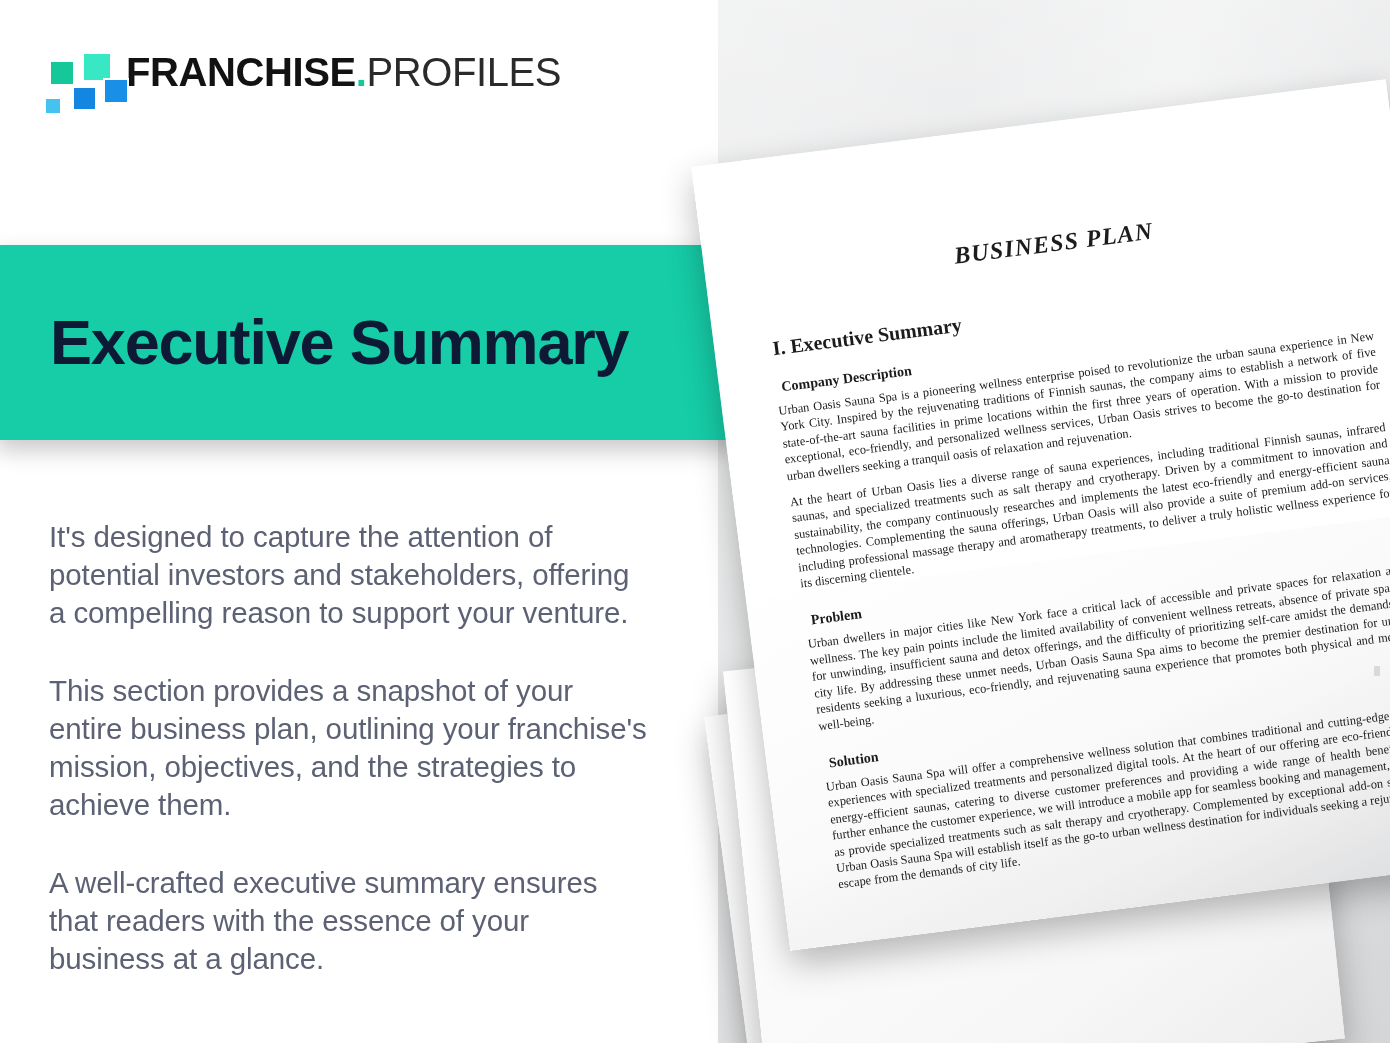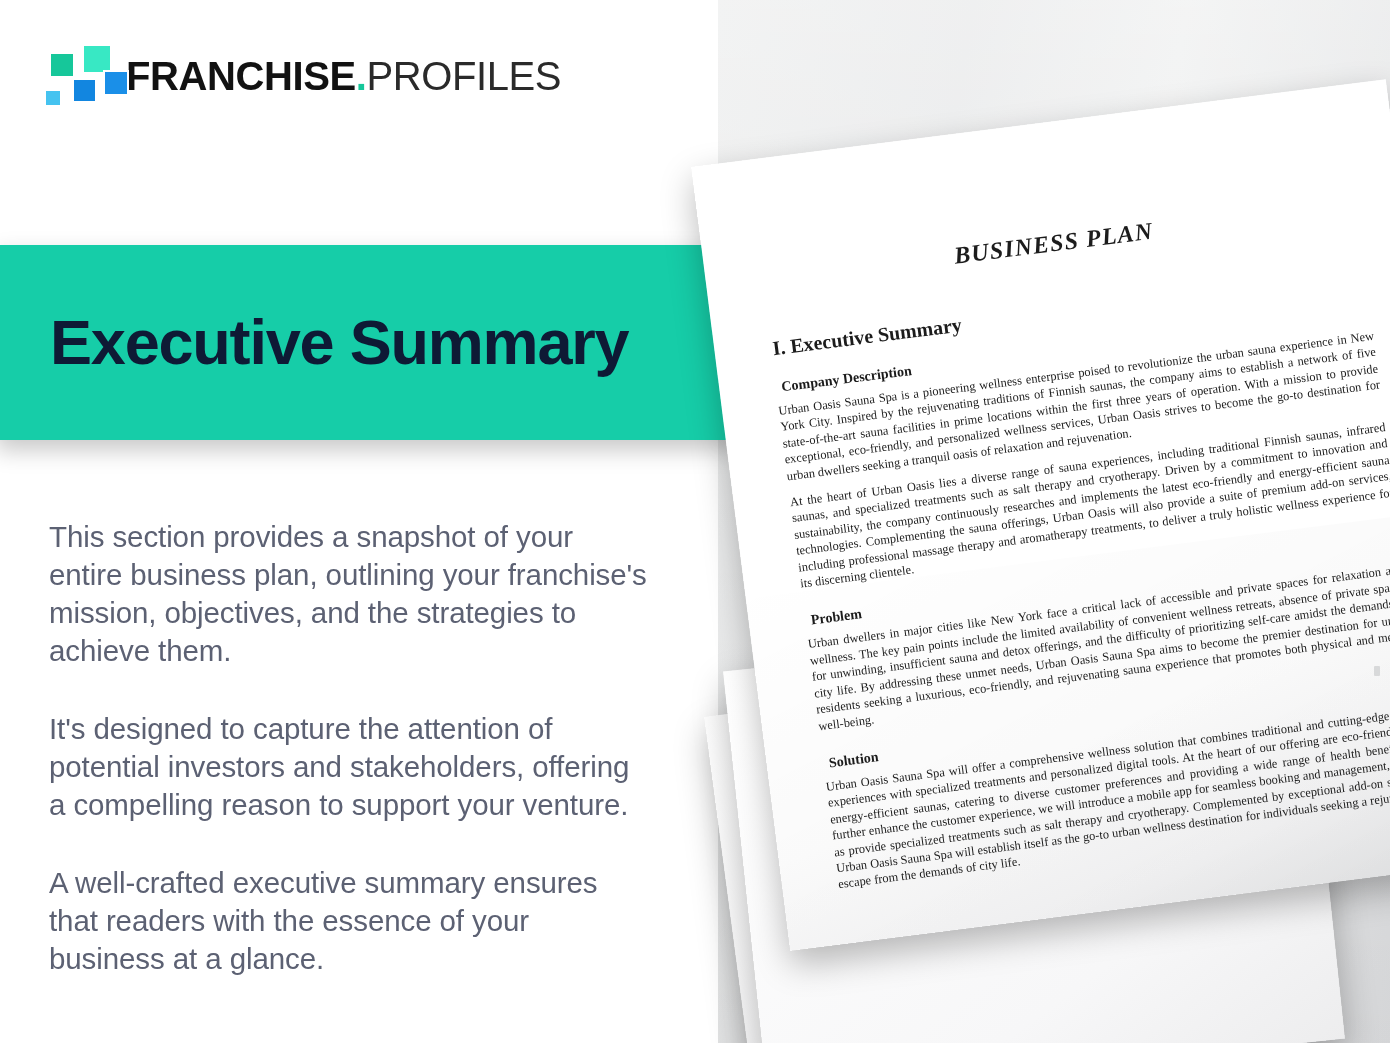--- a/index.html
+++ b/index.html
@@ -35,23 +35,23 @@
     position: absolute;
     left: 0; top: 0;
     width: 100%; height: 100%;
     background: linear-gradient(180deg, rgba(255,255,255,0.35) 0%, rgba(255,255,255,0) 45%, rgba(0,0,0,0.035) 100%);
   }
 
   
   .logo {
     position: absolute;
     left: 44px;
-    top: 30px;
+    top: 52px;
     display: flex;
-    align-items: flex-end;
+    align-items: flex-start;
     height: 66px;
   }
   .logo-mark {
     position: relative;
     width: 62px;
     height: 52px;
     margin-right: 20px;
   }
   .logo-mark i {
     position: absolute;
@@ -248,22 +248,22 @@
       <i class="sq-e"></i>
     </div>
     <div class="logo-text"><span class="b">FRANCHISE</span><span class="dot">.</span><span class="l">PROFILES</span></div>
   </div>
 
   <div class="title-banner">
     <h1>Executive Summary</h1>
   </div>
 
   <div class="body-copy">
+    <p>It's designed to capture the attention of potential investors and stakeholders, offering a compelling reason to support your venture.</p>
     <p>This section provides a snapshot of your entire business plan, outlining your franchise's mission, objectives, and the strategies to achieve them.</p>
-    <p>It's designed to capture the attention of potential investors and stakeholders, offering a compelling reason to support your venture.</p>
     <p>A well-crafted executive summary ensures that readers with the essence of your business at a glance.</p>
   </div>
 
   <div class="doc-stack">
 
     <div class="sheet sheet-back2"></div>
 
     <div class="sheet sheet-back1">
       <div class="ghost">demands of city life.</div>
     </div>

